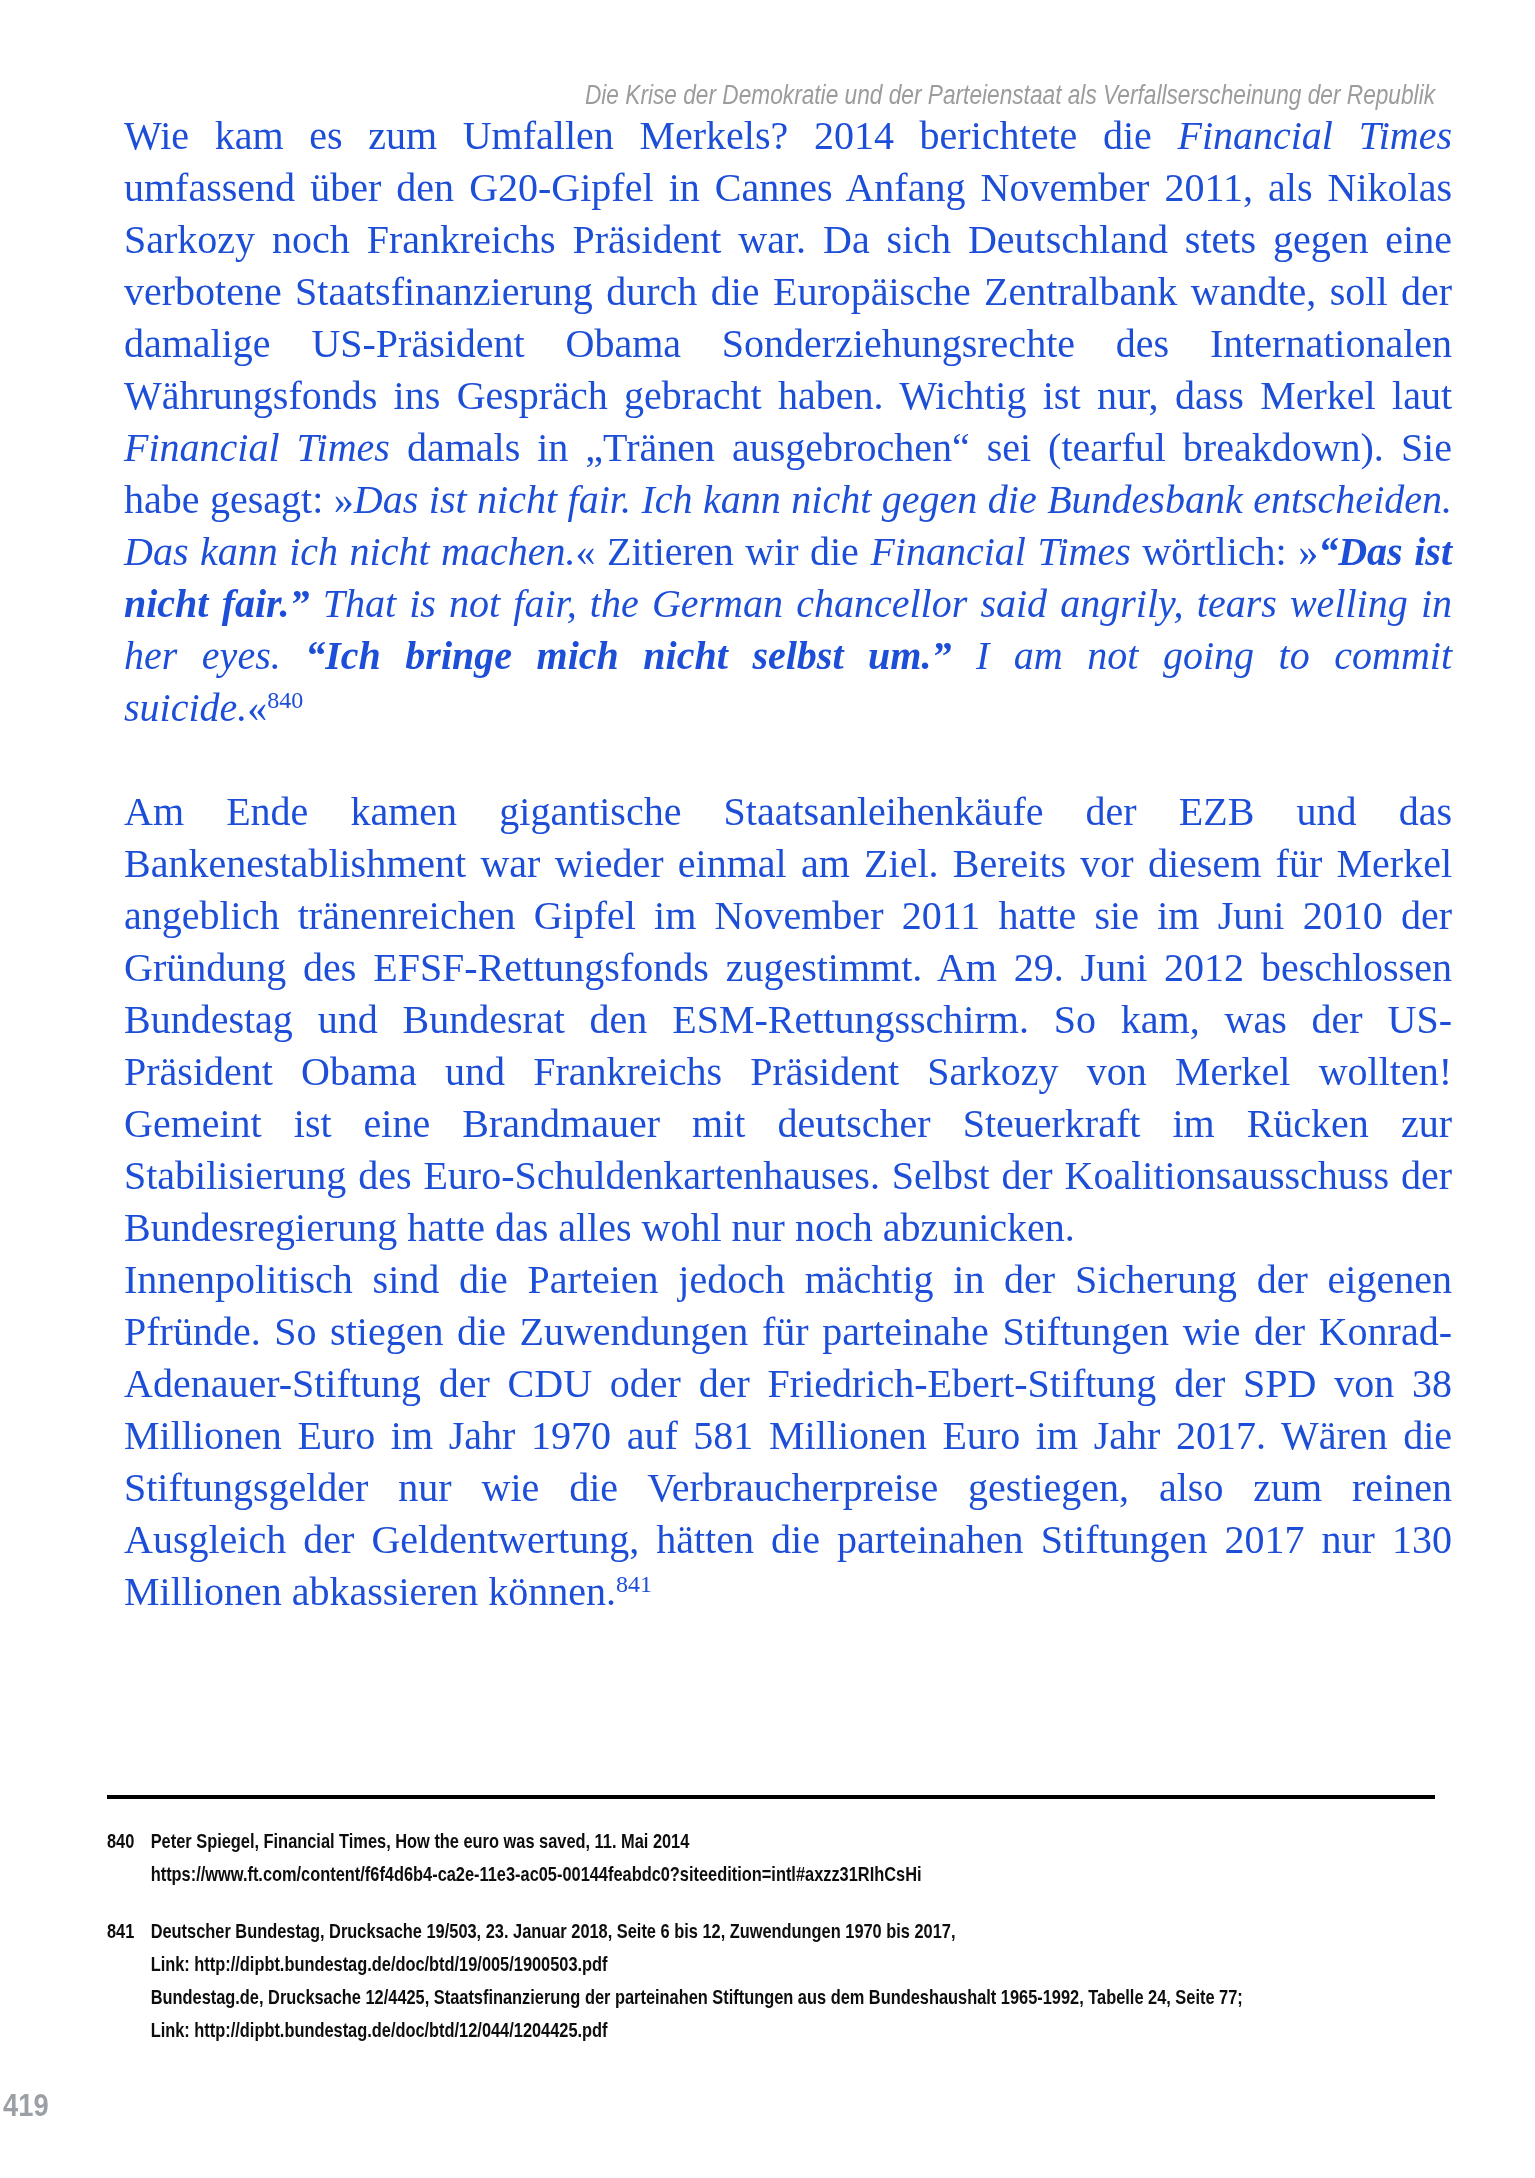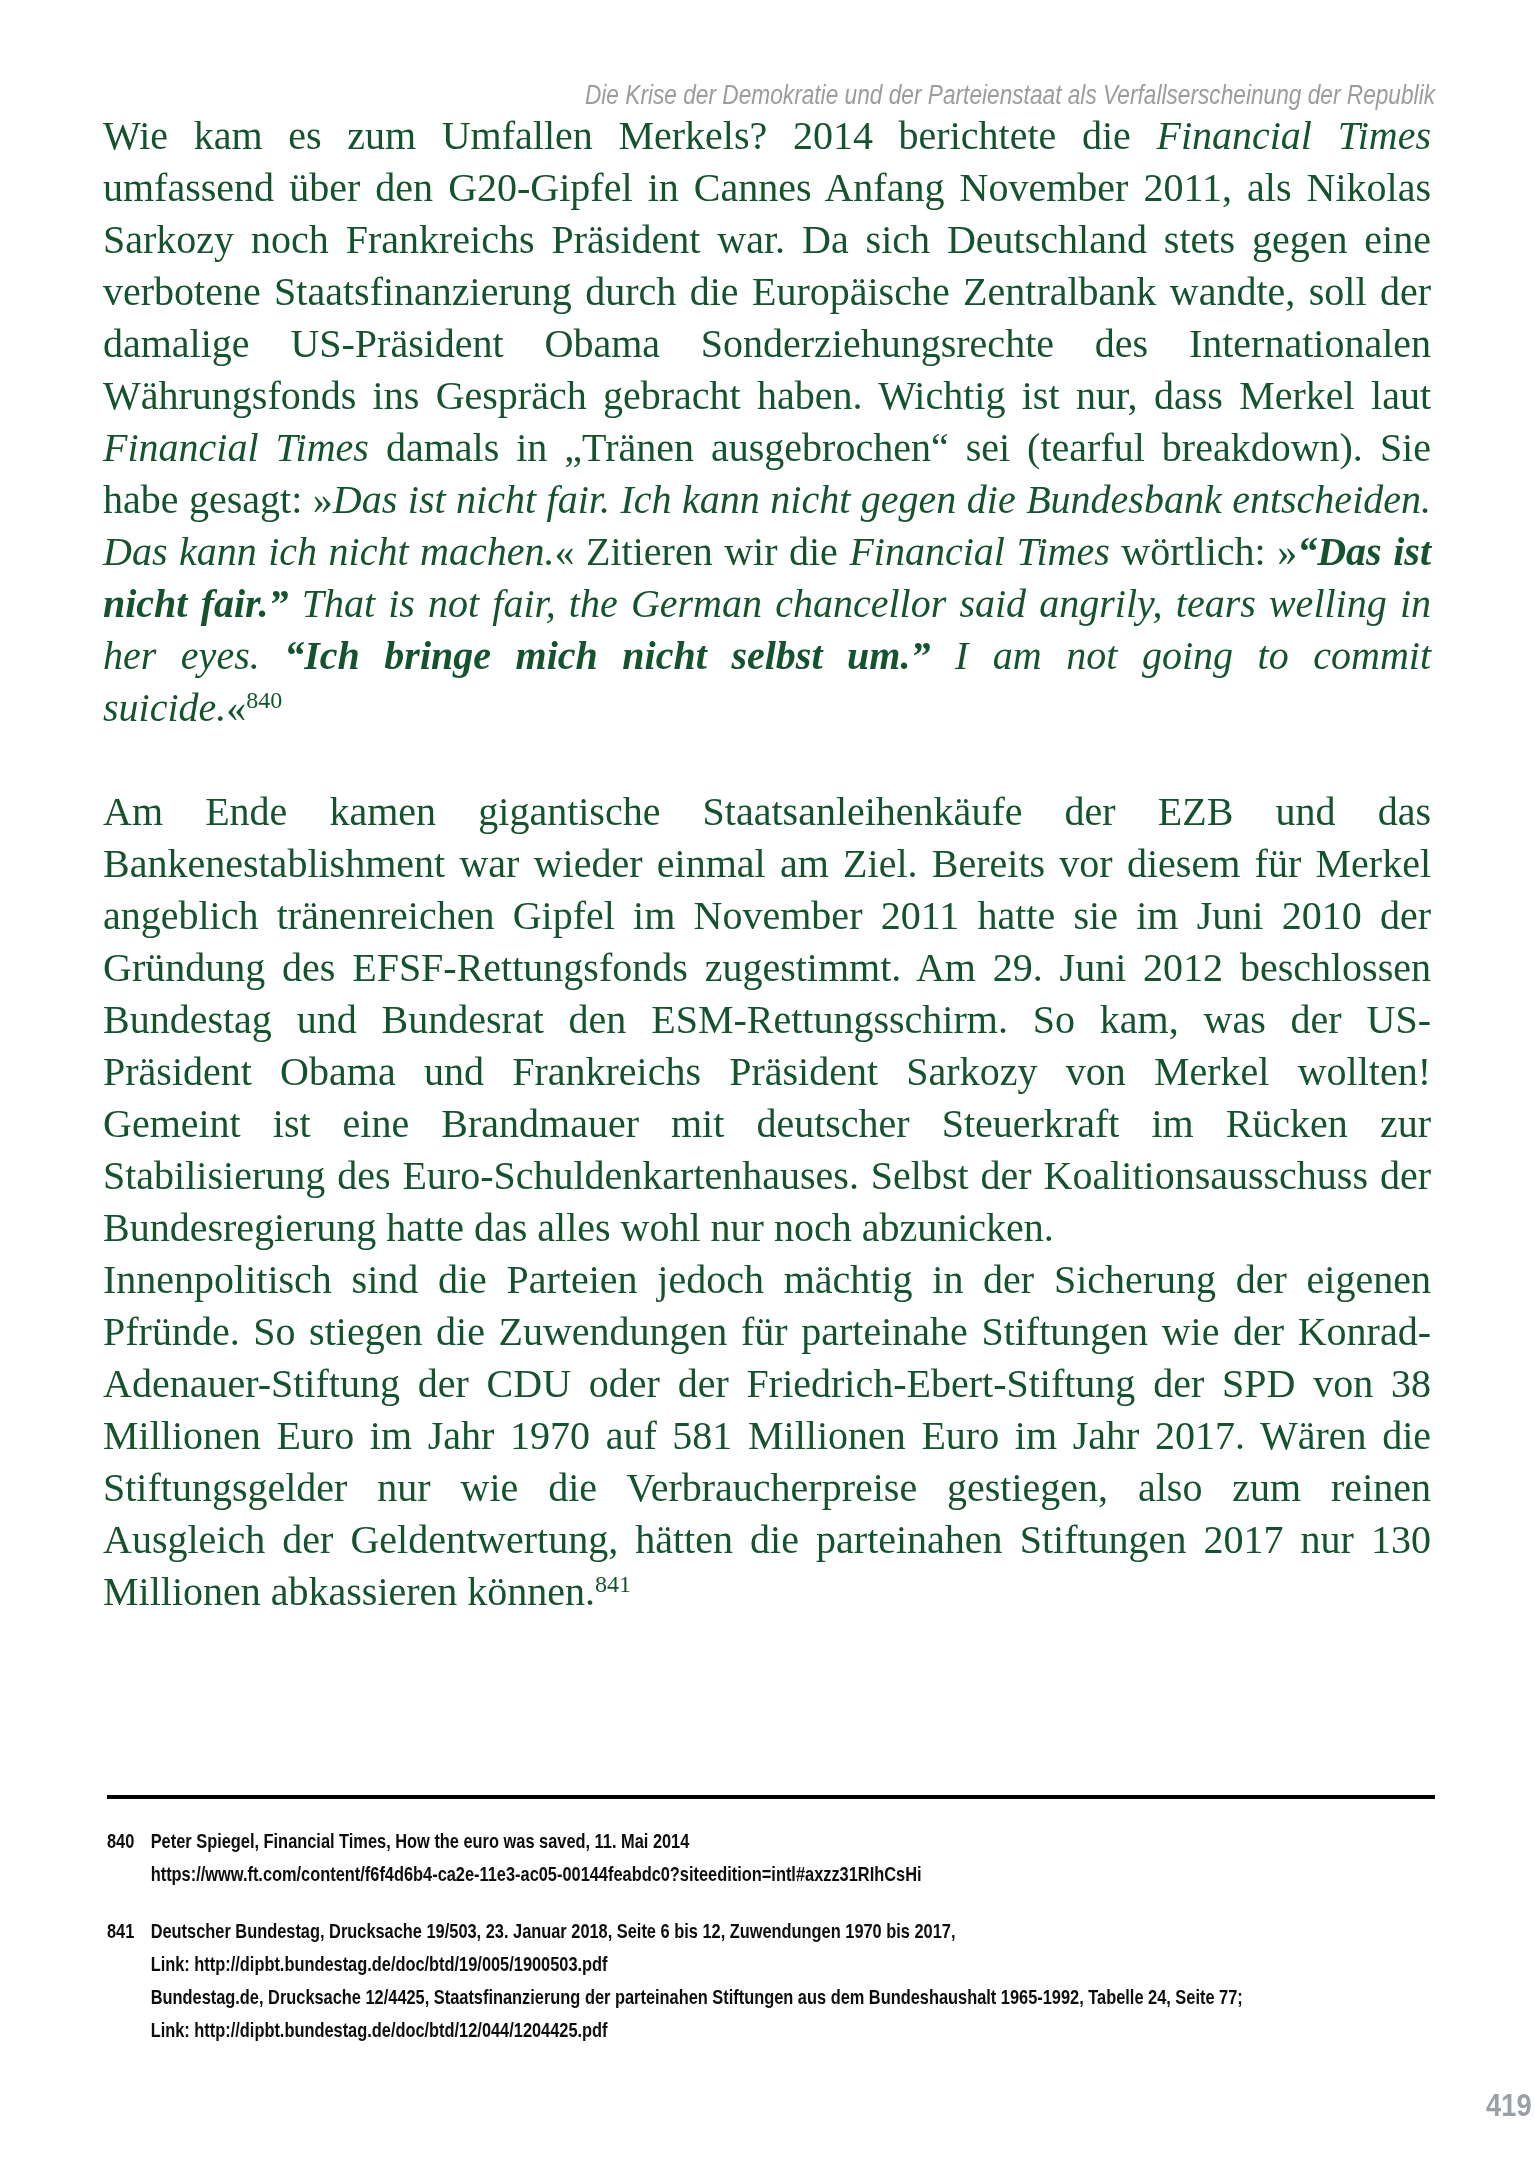--- a/index.html
+++ b/index.html
@@ -29,23 +29,23 @@
     font-style: italic;
     font-size: 27px;
     color: #9c9c9c;
     letter-spacing: 0px;
   }
 
   
   .text-block {
     position: absolute;
     top: 110px;
-    left: 103px;
+    left: 124px;
     width: 1328px;
-    color: #14532d;
+    color: #1d4ed8;
     font-size: 40px;
     line-height: 52px;
     text-align: justify;
   }
   .para { margin: 0 0 52px 0; }
   .para.no-gap { margin-bottom: 0; }
   .para .it { font-style: italic; }
   .para .bold { font-weight: bold; }
   .para sup.fnref {
     font-size: 24px;
@@ -83,21 +83,21 @@
   .fn-num { flex: 0 0 56px; }
   .fn-body { flex: 1 1 auto; }
   .fn-line { white-space: nowrap; }
 
   
   .page-number {
     position: absolute;
     top: 2088px;
     left: 0;
     width: 100%;
-    text-align: right;
+    text-align: left;
   }
   .page-number .cond {
     display: inline-block;
     transform: scaleX(0.88);
     transform-origin: 50% 50%;
     font-family: "Liberation Sans", sans-serif;
     font-weight: bold;
     font-size: 31px;
     color: #9aa0a6;
   }

